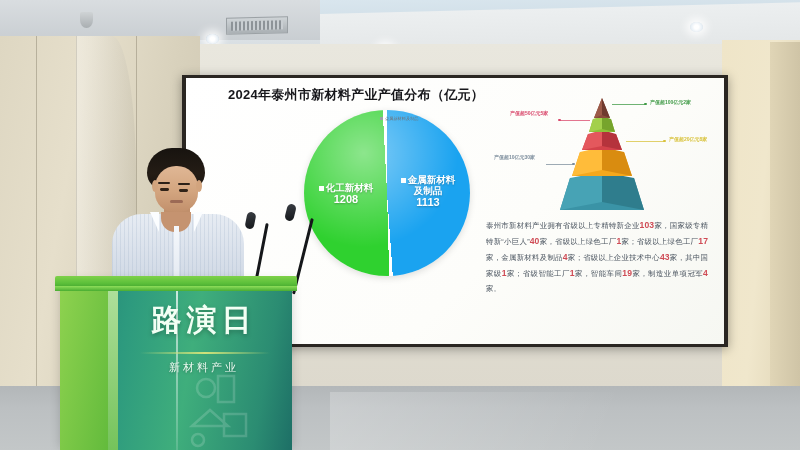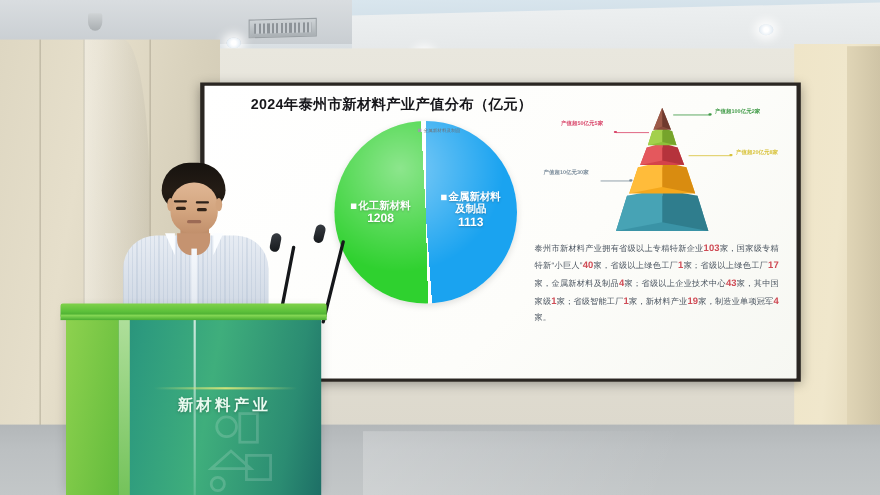--- a/index.html
+++ b/index.html
@@ -210,21 +210,21 @@
     letter-spacing:5px;
     text-shadow:0 2px 5px rgba(0,0,0,.28);
   }
   .brand-rule {
     position:absolute; left:140px; top:352px; width:130px; height:2px;
     background:linear-gradient(90deg,rgba(210,230,120,0),#cfe27a,rgba(210,230,120,0));
   }
   .brand-sub {
     position:absolute; left:116px; top:360px; width:176px;
     text-align:center;
-    font-size:14px; font-weight:bold; color:#eafaf0;
+    font-size:11px; font-weight:normal; color:#eafaf0;
     letter-spacing:3px;
     text-shadow:0 1px 3px rgba(0,0,0,.3);
   }
 
   
   .sp-hair {
     position:absolute; left:147px; top:148px; width:58px; height:42px;
     background:linear-gradient(180deg,#17130f 0%,#241c15 60%,#1a1410 100%);
     border-radius:29px 29px 20px 20px;
   }
@@ -378,21 +378,21 @@
           <div class="pyr-label" style="left:183px; top:45px; color:#d8c23a;">产值超20亿元8家</div>
         </div>
 
         <div style="color:#7c8d9c;">
           <div class="pyr-leader" style="left:60px; top:72px; width:28px;"></div>
           <div class="dot" style="left:86px; top:70.5px;"></div>
           <div class="pyr-label" style="left:8px; top:63px; color:#7c8d9c;">产值超10亿元30家</div>
         </div>
       </div>
 
-      <div class="para" id="para-host"><span>泰州市新材料产业拥有省级以上专精特新企业</span><b>103</b><span>家，国家级专精特新“小巨人”</span><b>40</b><span>家，省级以上绿色工厂</span><b>1</b><span>家；省级以上绿色工厂</span><b>17</b><span>家，金属新材料及制品</span><b>4</b><span>家；省级以上企业技术中心</span><b>43</b><span>家，其中国家级</span><b>1</b><span>家；省级智能工厂</span><b>1</b><span>家，新材料产业</span><b>19</b><span>家，制造业单项冠军</span><b>4</b><span>家。</span></div>
+      <div class="para" id="para-host"><span>泰州市新材料产业拥有省级以上专精特新企业</span><b>103</b><span>家，国家级专精特新“小巨人”</span><b>40</b><span>家，省级以上绿色工厂</span><b>1</b><span>家；省级以上绿色工厂</span><b>17</b><span>家，金属新材料及制品</span><b>4</b><span>家；省级以上企业技术中心</span><b>43</b><span>家，其中国家级</span><b>1</b><span>家；省级智能工厂</span><b>1</b><span>家，智能车间</span><b>19</b><span>家，制造业单项冠军</span><b>4</b><span>家。</span></div>
 
     </div>
   </div>
 
   <div>
     <div class="sp-shirt"></div>
     <div class="sp-shirt-stripes"></div>
     <div class="sp-neck"></div>
     <div class="sp-vnk"></div>
     <div class="sp-collar-l"></div>
@@ -422,16 +422,17 @@
   <div class="podium-top-lip"></div>
 
   <svg class="podium-deco" viewBox="0 0 72 80">
     <circle cx="22" cy="18" r="9" fill="none" stroke="#fff" stroke-width="2.5"></circle>
     <rect x="34" y="6" width="16" height="26" fill="none" stroke="#fff" stroke-width="2.5"></rect>
     <path d="M8 56 L26 40 L44 56 Z" fill="none" stroke="#fff" stroke-width="2.5"></path>
     <rect x="40" y="44" width="22" height="22" fill="none" stroke="#fff" stroke-width="2.5"></rect>
     <circle cx="14" cy="70" r="6" fill="none" stroke="#fff" stroke-width="2.5"></circle>
   </svg>
 
+  <div class="brand-main">路演日</div>
   <div class="brand-rule"></div>
   <div class="brand-sub">新材料产业</div>
 
 </div>
 
 </body></html>

